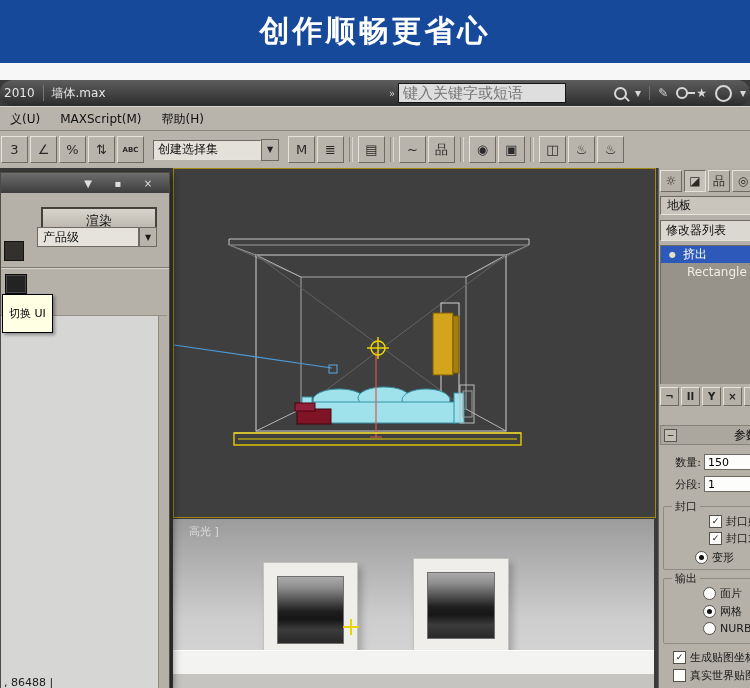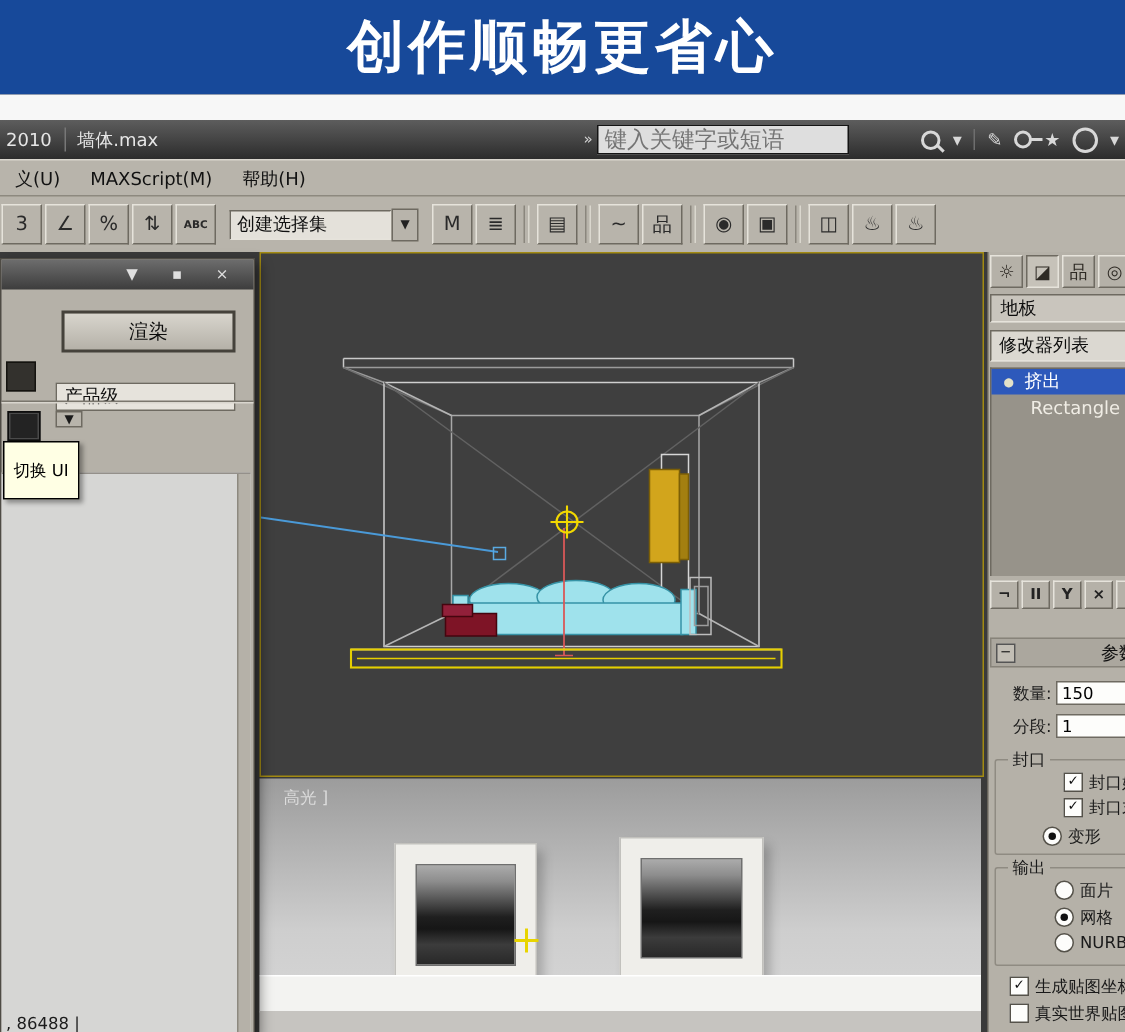--- a/index.html
+++ b/index.html
@@ -2,25 +2,25 @@
 <html><head>
 <meta charset="utf-8">
 <style>
   html,body{margin:0;padding:0;background:#777;}
   .stage{position:relative;width:750px;height:688px;overflow:hidden;background:#3a3a3a;
          font-family:"DejaVu Sans","Liberation Sans",sans-serif;font-size:12px;color:#1a1a1a;}
   .abs{position:absolute;}
 
   
   .banner{left:0;top:0;width:750px;height:63px;background:#17499a;display:flex;align-items:center;justify-content:center;}
-  .banner-title{color:#fff;font-size:38px;font-weight:bold;letter-spacing:3px;}
+  .banner-title{color:#fff;font-size:30px;font-weight:bold;letter-spacing:3px;}
   .gap-strip{left:0;top:63px;width:750px;height:17px;background:#f7f7f7;}
 
   
-  .winbar{left:0;top:80px;width:750px;height:26px;background:linear-gradient(#5d5d5d,#2c2c2c);display:flex;align-items:center;color:#e6e6e6;}
+  .winbar{left:0;top:80px;width:750px;height:26px;background:linear-gradient(#5d5d5d,#2c2c2c);display:flex;align-items:center;color:#e6e6e6;border-radius:13px;}
   .winbar .ver{margin-left:4px;font-size:12px;}
   .win-divider{width:1px;height:16px;background:#777;margin:0 8px;}
   .search-wrap{position:absolute;left:386px;top:3px;display:flex;align-items:center;}
   .flyout-chip{width:12px;height:20px;color:#cfcfcf;font-size:10px;display:flex;align-items:center;justify-content:center;}
   .search-box{width:158px;height:18px;background:#dedede;border:1px solid #141414;color:#4a4a4a;font-size:15px;padding:0 4px;font-family:inherit;}
   .win-icons{position:absolute;right:4px;top:3px;height:20px;display:flex;align-items:center;gap:8px;}
   .wi{color:#d8d8d8;font-size:12px;display:flex;align-items:center;justify-content:center;}
   .magnifier{width:9px;height:9px;border:2px solid #d8d8d8;border-radius:50%;position:relative;}
   .magnifier::after{content:"";position:absolute;width:6px;height:2px;background:#d8d8d8;transform:rotate(45deg);right:-5px;bottom:-2px;}
   .keyicon{width:8px;height:8px;border:2px solid #d8d8d8;border-radius:50%;position:relative;}
@@ -96,21 +96,21 @@
   .rad{width:11px;height:11px;border:1px solid #55524a;border-radius:50%;background:#fdfdfb;margin-right:4px;position:relative;}
   .rad.on::after{content:"";position:absolute;left:3px;top:3px;width:5px;height:5px;border-radius:50%;background:#111;}
 
   
   .dialog{left:0;top:172px;width:168px;height:516px;background:#b5b1a8;border:1px solid #4e4b44;box-shadow:3px 3px 8px rgba(0,0,0,0.45);}
   .dlg-titlebar{position:absolute;left:0;top:0;width:100%;height:20px;background:linear-gradient(#6d6d6d,#3d3d3d);display:flex;align-items:center;justify-content:flex-end;}
   .dlg-btn{width:18px;height:15px;margin-right:12px;display:flex;align-items:center;justify-content:center;color:#e0e0e0;font-size:10px;}
   .render-btn{position:absolute;left:40px;top:34px;width:112px;height:24px;background:linear-gradient(#d8d5cd,#b5b1a8);
       border:2px solid #45423b;display:flex;align-items:center;justify-content:center;font-size:13px;color:#0c0c0c;}
   .preset-icon{position:absolute;left:3px;top:68px;width:18px;height:18px;background:#33312d;border:1px solid #14130f;}
-  .preset-combo{position:absolute;left:36px;top:82px;width:120px;height:20px;display:flex;flex-direction:column;}
+  .preset-combo{position:absolute;left:36px;top:54px;width:120px;height:20px;display:flex;}
   .preset-field{flex:1;background:#e6e3dc;border:1px solid #6e6a61;display:flex;align-items:center;padding:0 5px;font-size:12px;color:#0d0d0d;}
   .preset-arrow{width:16px;background:#b8b4ab;border:1px solid #6e6a61;display:flex;align-items:center;justify-content:center;font-size:8px;}
   .dlg-sep{position:absolute;left:0;top:94px;width:100%;height:0;border-top:1px solid #7a766d;border-bottom:1px solid #d9d6ce;}
   .ui-icon{position:absolute;left:4px;top:101px;width:20px;height:18px;background:#232323;border:1px solid #0d0d0d;box-shadow:inset 0 0 0 1px #4a4a4a;}
   .tooltip{position:absolute;left:1px;top:121px;background:#ffffe4;border:1px solid #000;padding:11px 6px;font-size:11px;color:#000;box-shadow:2px 2px 3px rgba(0,0,0,0.35);z-index:5;}
   .dlg-body{position:absolute;left:0;top:142px;width:166px;height:374px;background:#d6d6d4;border-top:1px solid #94908a;}
   .dlg-scroll{position:absolute;right:0;top:0;width:8px;height:100%;background:#b5b1a8;border-left:1px solid #8d897f;}
   .dlg-status{position:absolute;left:3px;bottom:1px;font-size:11px;color:#1c1c1c;white-space:nowrap;}
 </style>
 </head>

